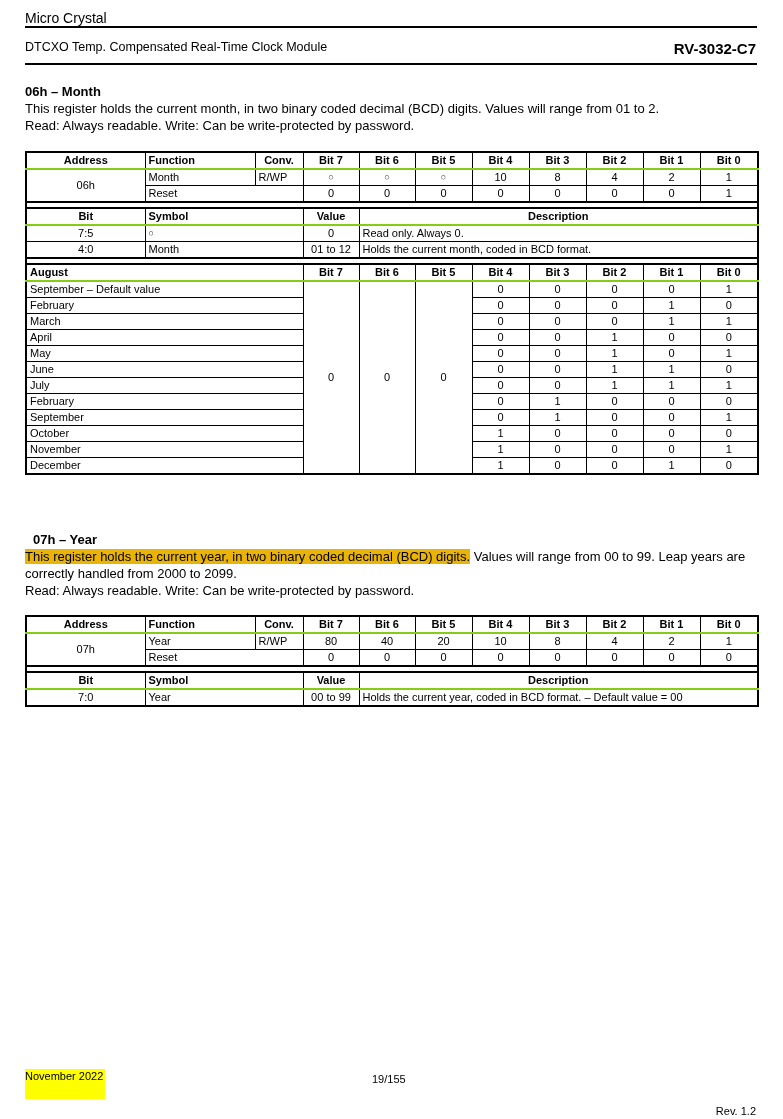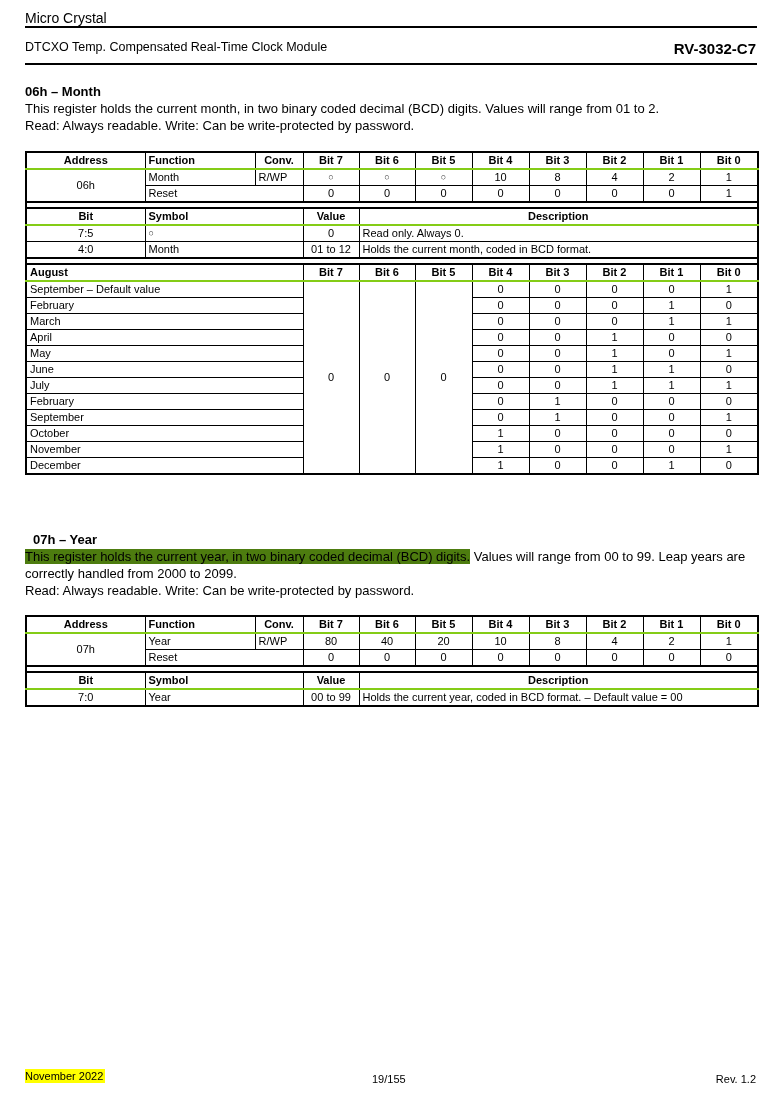--- a/index.html
+++ b/index.html
@@ -4,34 +4,34 @@
 <style>
   html, body { margin:0; padding:0; background:#ffffff; }
   body { width:783px; height:1119px; position:relative; font-family:"Liberation Sans", sans-serif; color:#000; overflow:hidden; }
   .abs { position:absolute; }
   .hdr-company { left:25px; top:10px; font-size:14px; }
   .rule { left:25px; width:732px; height:2px; background:#000; }
   .hdr-title { left:25px; top:40px; font-size:12.5px; font-weight:normal; }
   .hdr-part { right:27px; top:40px; font-size:15px; font-weight:bold; }
   .sec-title { left:25px; font-size:13px; font-weight:bold; }
   .para { left:25px; width:732px; font-size:13px; line-height:17px; }
-  .hl { background:#4d7c0f; }
+  .hl { background:#eab308; }
 
   table.reg { position:absolute; left:25px; width:732px; border-collapse:collapse; border:2px solid #000; table-layout:fixed; font-size:11px; }
   table.reg td { border:1px solid #000; padding:0 3px; height:15px; line-height:15px; white-space:nowrap; overflow:hidden; }
   table.reg td.c { text-align:center; }
   table.reg td.b { font-weight:bold; }
   table.reg tr.sep td { height:4px; line-height:4px; padding:0; border-left:none; border-right:none; border-top:2px solid #000; border-bottom:2px solid #000; }
   table.reg tr.hdr td { border-bottom:2px solid #84cc16; }
   .circ { font-size:9px; color:#333; }
 
   .footer { font-size:11px; top:1073px; }
-  .foot-date { left:25px; background:#ffff00; padding:0 2px 0 0; height:14px; line-height:14px; top:1069px; }
+  .foot-date { left:25px; background:#ffff00; padding:0 2px 0 0; height:30px; line-height:14px; top:1069px; }
   .foot-page { left:372px;text-align:right; }
-  .foot-rev { right:27px; }
+  .foot-rev { right:27px;margin-top:32px; }
 </style>
 </head>
 <body>
 
 <div class="abs hdr-company">Micro Crystal</div>
 <div class="abs rule" style="top:26px;"></div>
 <div class="abs hdr-title">DTCXO Temp. Compensated Real-Time Clock Module</div>
 <div class="abs hdr-part">RV-3032-C7</div>
 <div class="abs rule" style="top:63px;"></div>
 

